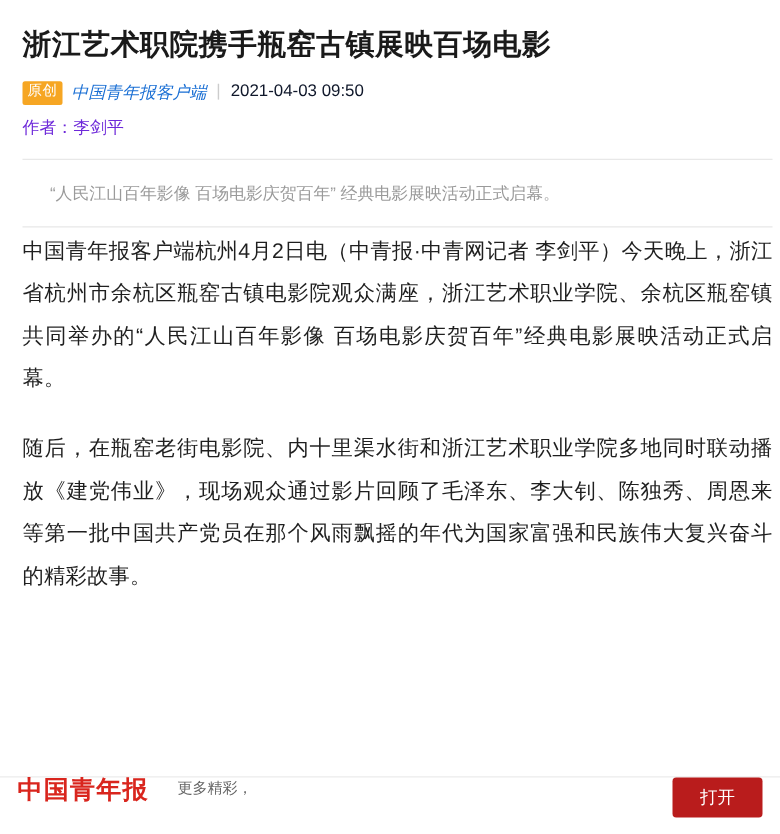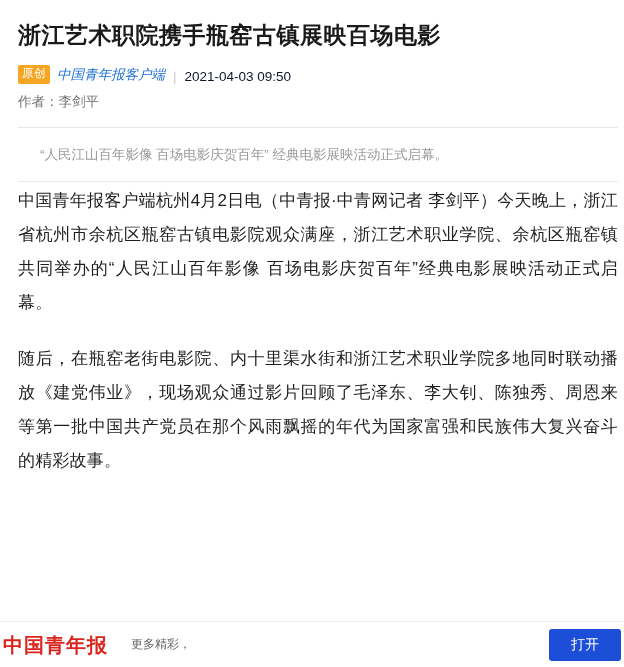--- a/index.html
+++ b/index.html
@@ -22,21 +22,21 @@
   .title {
     font-size: 23px;
     font-weight: bold;
     color: #1a1a1a;
     line-height: 1.35;
     margin: 4px 0 14px 0;
     letter-spacing: 0.5px;
   }
   .meta-row {
     display: flex;
-    align-items: flex-end;
+    align-items: flex-start;
     font-size: 13.5px;
     color: #8a8a8a;
     margin-bottom: 9px;
   }
   .badge {
     display: inline-block;
     background: #f6a623;
     color: #ffffff;
     font-size: 11.5px;
     line-height: 1;
@@ -53,21 +53,21 @@
   .meta-sep {
     color: #cccccc;
     margin: 0 8px;
   }
   .date {
     color: #0f172a;
     font-size: 13.5px;
   }
   .author-row {
     font-size: 13.5px;
-    color: #737373;
+    color: #6d28d9;
     margin-bottom: 16px;
   }
   .divider {
     height: 1px;
     background: #e8e8e8;
     margin: 0 0 0 0;
   }
   .summary {
     font-size: 13.5px;
     color: #9a9a9a;
@@ -88,43 +88,43 @@
   }
   .bottom-bar {
     position: absolute;
     left: 0;
     bottom: 0;
     width: 624px;
     height: 46px;
     background: #ffffff;
     border-top: 1px solid #ececec;
     display: flex;
-    align-items: center;
-    padding: 0 3px;
+    align-items: flex-start;
+    padding: 0 14px;
     box-sizing: border-box;
   }
   .logo {
     font-size: 20px;
     font-weight: bold;
     color: #d9251d;
     letter-spacing: 1px;
     line-height: 1;
     white-space: nowrap;
     font-family: "Liberation Serif", serif;
   }
   .promo {
     margin-left: 23px;
     font-size: 12px;
     color: #666666;
     line-height: 1.45;
   }
   .promo div { white-space: nowrap; }
   .open-btn {
     margin-left: auto;
-    background: #1d4ed8;
+    background: #b91c1c;
     color: #ffffff;
     font-size: 14px;
     padding: 7px 22px;
     border-radius: 3px;
     border: none;
     cursor: pointer;
     font-family: "Liberation Sans", sans-serif;
   }
 </style>
 </head>

